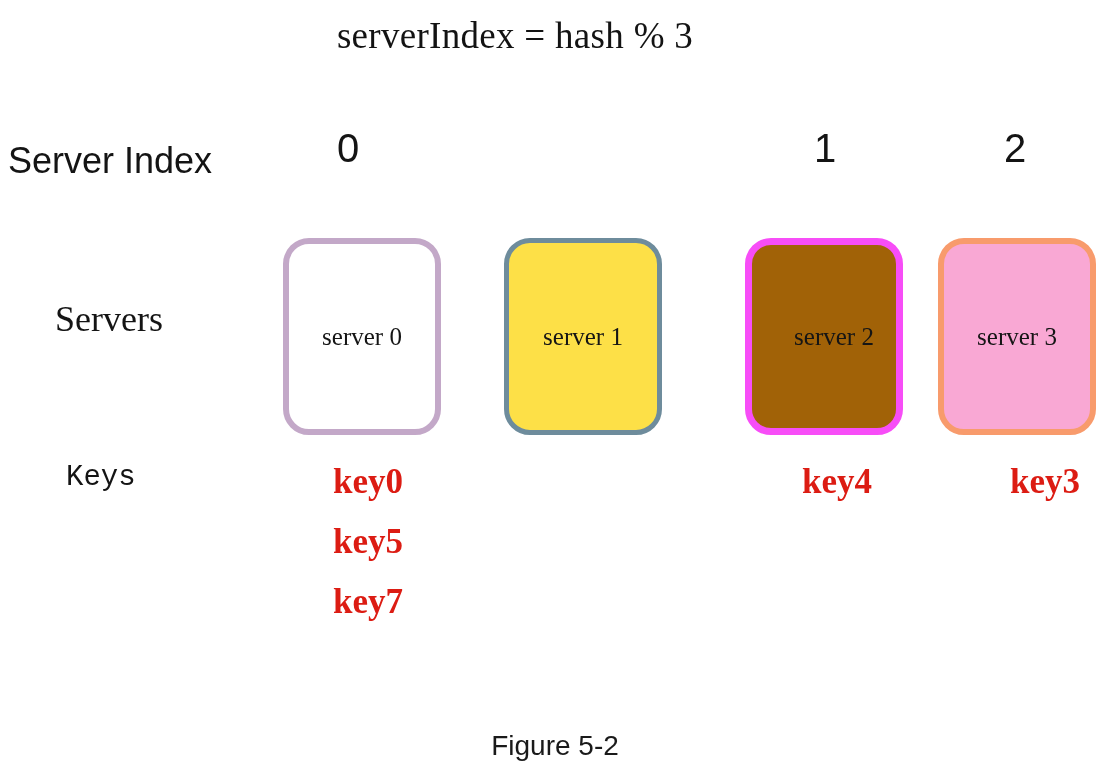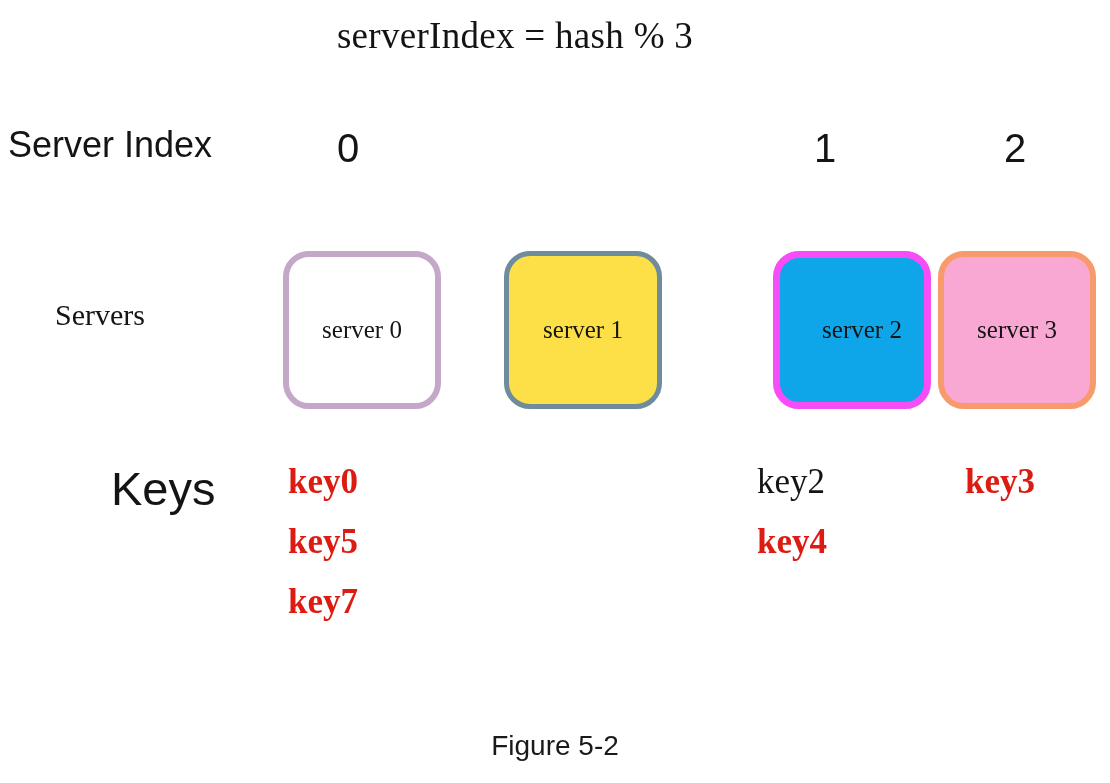--- a/index.html
+++ b/index.html
@@ -28,71 +28,69 @@
     font-size: 37px;
     letter-spacing: 0.3px;
     color: #131313;
     white-space: nowrap;
   }
 
   
   #label-server-index {
     position: absolute;
     left: 8px;
-    top: 124px;
+    top: 140px;
     font-family: "Liberation Sans", "DejaVu Sans", sans-serif;
     font-size: 36px;
     color: #141414;
     white-space: nowrap;
   }
   #label-servers {
     position: absolute;
     left: 55px;
     top: 298px;
     font-family: "Liberation Serif", "DejaVu Serif", serif;
-    font-size: 30px;
+    font-size: 36px;
     color: #141414;
     white-space: nowrap;
   }
   #label-keys {
     position: absolute;
     left: 66px;
     top: 461px;
-    font-family: Liberation Sans, sans-serif;
-    font-size: 47px;
+    font-family: Liberation Mono, monospace;
+    font-size: 29px;
     color: #141414;
     white-space: nowrap;
-    margin-left: 45px;
   }
 
   
   .index-num {
     position: absolute;
     top: 126px;
     width: 70px;
     text-align: center;
     font-family: "Liberation Sans", "DejaVu Sans", sans-serif;
     font-size: 40px;
     color: #141414;
   }
 
   
   .server-box {
     position: absolute;
     top: 238px;
     width: 158px;
-    height: 158px;
+    height: 197px;
     box-sizing: border-box;
     border-radius: 26px;
     border-style: solid;
     background: #ffffff;
     display: flex;
     align-items: center;
     justify-content: center;
-    margin-top: 13px;
   }
   .server-box .server-label {
     font-family: "Liberation Serif", "DejaVu Serif", serif;
     font-size: 25px;
     color: #151515;
     white-space: nowrap;
   }
 
   
   .key-col {
@@ -103,20 +101,21 @@
   .key-item {
     font-family: "Liberation Serif", "DejaVu Serif", serif;
     font-size: 35px;
     line-height: 60px;
     color: #141414;
     white-space: nowrap;
   }
   .key-item.remapped {
     color: #DC1C13;
     font-weight: bold;
+    margin-left: 45px;
   }
 
   
   #caption {
     position: absolute;
     left: 0;
     top: 730px;
     width: 1110px;
     text-align: center;
     font-family: "Liberation Sans", "DejaVu Sans", sans-serif;
@@ -142,35 +141,34 @@
       <div class="index-num" style="left: 790px;">1</div>
       <div class="index-num" style="left: 980px;">2</div>
     </div>
   <div id="servers-row">
       <div class="server-box" style="left: 283px; border-color: rgb(195, 168, 200); border-width: 6px; background: rgb(255, 255, 255);">
         <span class="server-label">server 0</span>
       </div>
       <div class="server-box" style="left: 504px; border-color: rgb(110, 140, 156); border-width: 5px; background: #fde047;">
         <span class="server-label">server 1</span>
       </div>
-      <div class="server-box" style="left: 773px; border-color: rgb(247, 77, 247); border-width: 7px; background: #0ea5e9; padding-left: 20px;">
+      <div class="server-box" style="left: 745px; border-color: rgb(247, 77, 247); border-width: 7px; background: #a16207; padding-left: 20px;">
         <span class="server-label">server 2</span>
       </div>
       <div class="server-box" style="left: 938px; border-color: rgb(248, 155, 108); border-width: 6px; background: #f9a8d4;">
         <span class="server-label">server 3</span>
       </div>
     </div>
   <div id="keys-row">
       <div class="key-col" style="left: 288px;">
         <div class="key-item remapped">key0</div>
         <div class="key-item remapped">key5</div>
         <div class="key-item remapped">key7</div>
       </div>
       <div class="key-col" style="left: 757px;">
-        <div class="key-item">key2</div>
         <div class="key-item remapped">key4</div>
       </div>
       <div class="key-col" style="left: 965px;">
         <div class="key-item remapped">key3</div>
       </div>
     </div>
 
   <div id="caption">Figure 5-2</div>
 
 </div>

